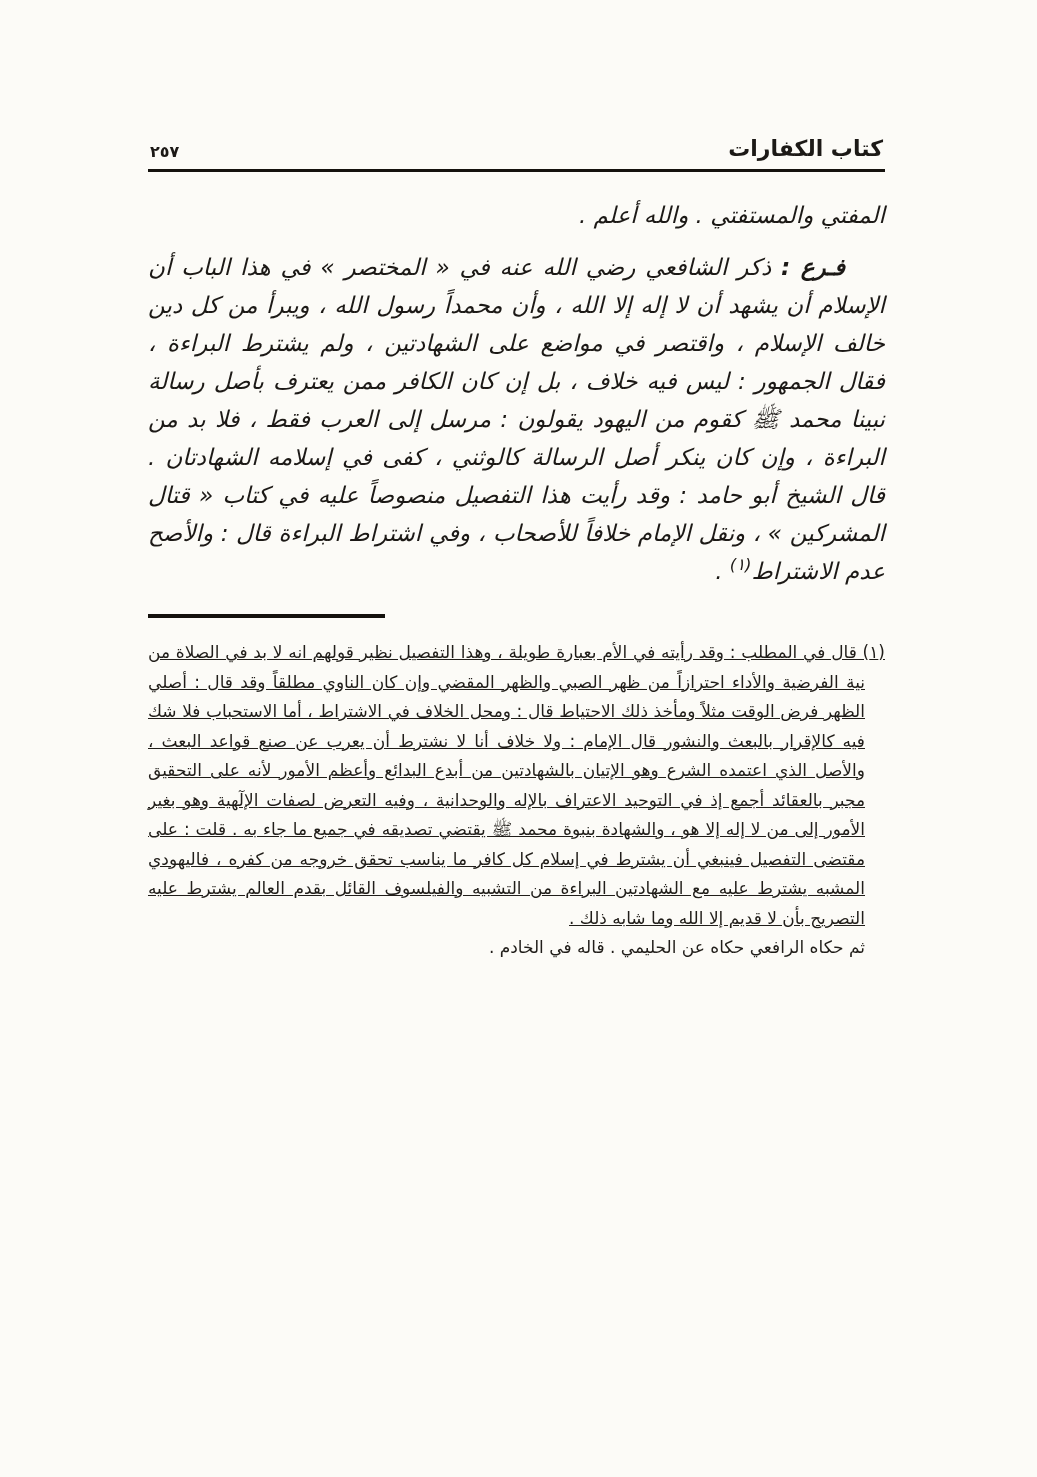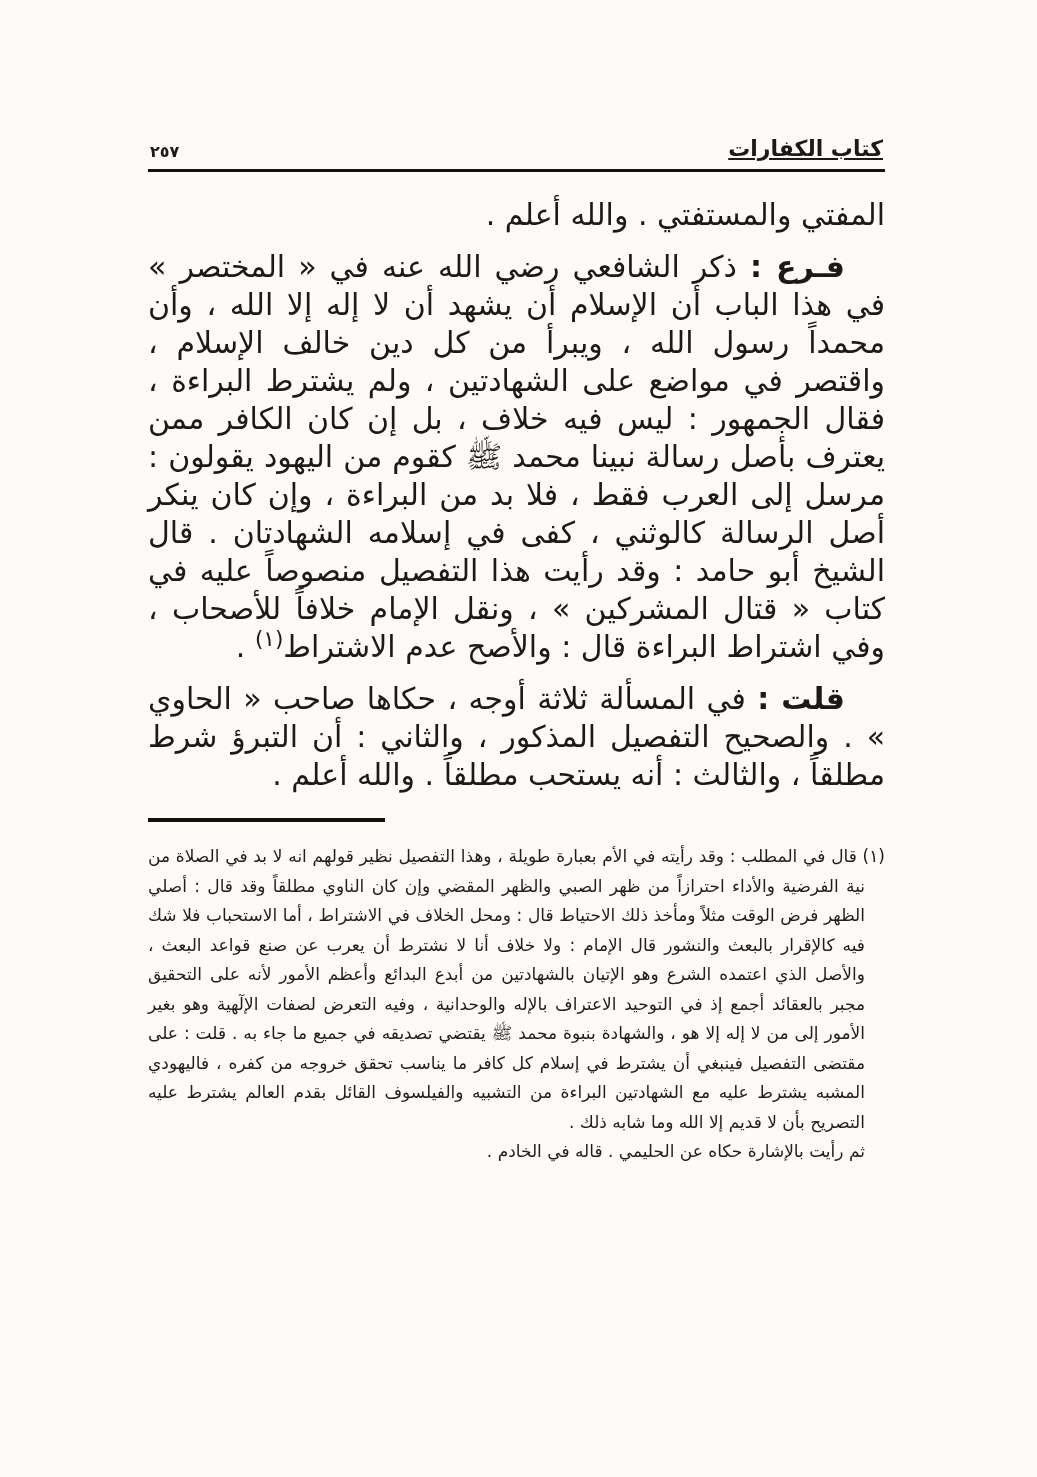--- a/index.html
+++ b/index.html
@@ -30,36 +30,36 @@
     flex-direction: row;
     justify-content: space-between;
     align-items: flex-end;
     direction: rtl;
     padding: 0 2px 8px 2px;
   }
   .chapter-title {
     font-size: 22px;
     font-weight: bold;
     letter-spacing: 0.5px;
-    text-decoration: underline;
   }
   .page-number {
     font-size: 16px;
     font-weight: bold;
   }
   .header-rule {
     border: 0;
     border-top: 3px solid #15120e;
     margin: 0 0 24px 0;
   }
   .body-text {
-    font-size: 30px;
+    font-size: 23px;
     line-height: 38px;
     text-align: justify;
     direction: rtl;
+    font-style: italic;
   }
   .body-text p {
     margin: 0 0 14px 0;
   }
   .body-text p.indent {
     text-indent: 40px;
   }
   .lead {
     font-weight: bold;
   }
@@ -80,20 +80,21 @@
     text-align: justify;
     direction: rtl;
     color: #201d19;
   }
   .footnote p {
     margin: 0;
   }
   .footnote p.hanging {
     padding-right: 20px;
     text-indent: -20px;
+    text-decoration: underline;
   }
   .footnote p.fn-last {
     padding-right: 20px;
   }
 </style>
 </head>
 <body>
 
 <div class="page">
   <div class="content">
@@ -104,26 +105,25 @@
     </div>
     <hr class="header-rule">
 
     <div class="body-text">
 
       <p><span>المفتي والمستفتي . والله أعلم .</span></p>
 
 
       <p class="indent"><span class="lead">فـرع :</span> <span>ذكر الشافعي رضي الله عنه في « المختصر » في هذا الباب أن الإسلام أن يشهد أن لا إله إلا الله ، وأن محمداً رسول الله ، ويبرأ من كل دين خالف الإسلام ، واقتصر في مواضع على الشهادتين ، ولم يشترط البراءة ، فقال الجمهور : ليس فيه خلاف ، بل إن كان الكافر ممن يعترف بأصل رسالة نبينا محمد ﷺ كقوم من اليهود يقولون : مرسل إلى العرب فقط ، فلا بد من البراءة ، وإن كان ينكر أصل الرسالة كالوثني ، كفى في إسلامه الشهادتان . قال الشيخ أبو حامد : وقد رأيت هذا التفصيل منصوصاً عليه في كتاب « قتال المشركين » ، ونقل الإمام خلافاً للأصحاب ، وفي اشتراط البراءة قال : والأصح عدم الاشتراط</span><span class="fn-ref">(١)</span><span> .</span></p>
 
-      <p class="indent"><span class="lead">قلت :</span> <span>في المسألة ثلاثة أوجه ، حكاها صاحب « الحاوي » . والصحيح التفصيل المذكور ، والثاني : أن التبرؤ شرط مطلقاً ، والثالث : أنه يستحب مطلقاً . والله أعلم .</span></p>
 
 
     </div>
 
     <div class="footnote-rule"></div>
 
     <div class="footnote">
       <p class="hanging">(١) قال في المطلب : وقد رأيته في الأم بعبارة طويلة ، وهذا التفصيل نظير قولهم انه لا بد في الصلاة من نية الفرضية والأداء احترازاً من ظهر الصبي والظهر المقضي وإن كان الناوي مطلقاً وقد قال : أصلي الظهر فرض الوقت مثلاً ومأخذ ذلك الاحتياط قال : ومحل الخلاف في الاشتراط ، أما الاستحباب فلا شك فيه كالإقرار بالبعث والنشور قال الإمام : ولا خلاف أنا لا نشترط أن يعرب عن صنع قواعد البعث ، والأصل الذي اعتمده الشرع وهو الإتيان بالشهادتين من أبدع البدائع وأعظم الأمور لأنه على التحقيق مجبر بالعقائد أجمع إذ في التوحيد الاعتراف بالإله والوحدانية ، وفيه التعرض لصفات الإلٓهية وهو بغير الأمور إلى من لا إله إلا هو ، والشهادة بنبوة محمد ﷺ يقتضي تصديقه في جميع ما جاء به . قلت : على مقتضى التفصيل فينبغي أن يشترط في إسلام كل كافر ما يناسب تحقق خروجه من كفره ، فاليهودي المشبه يشترط عليه مع الشهادتين البراءة من التشبيه والفيلسوف القائل بقدم العالم يشترط عليه التصريح بأن لا قديم إلا الله وما شابه ذلك .</p>
-      <p class="fn-last">ثم رأيت بالإشارة حكاه عن الحليمي . قاله في الخادم .</p>
+      <p class="fn-last">ثم حكاه الرافعي حكاه عن الحليمي . قاله في الخادم .</p>
     </div>
 
   </div>
 </div>
 
 </body></html>

